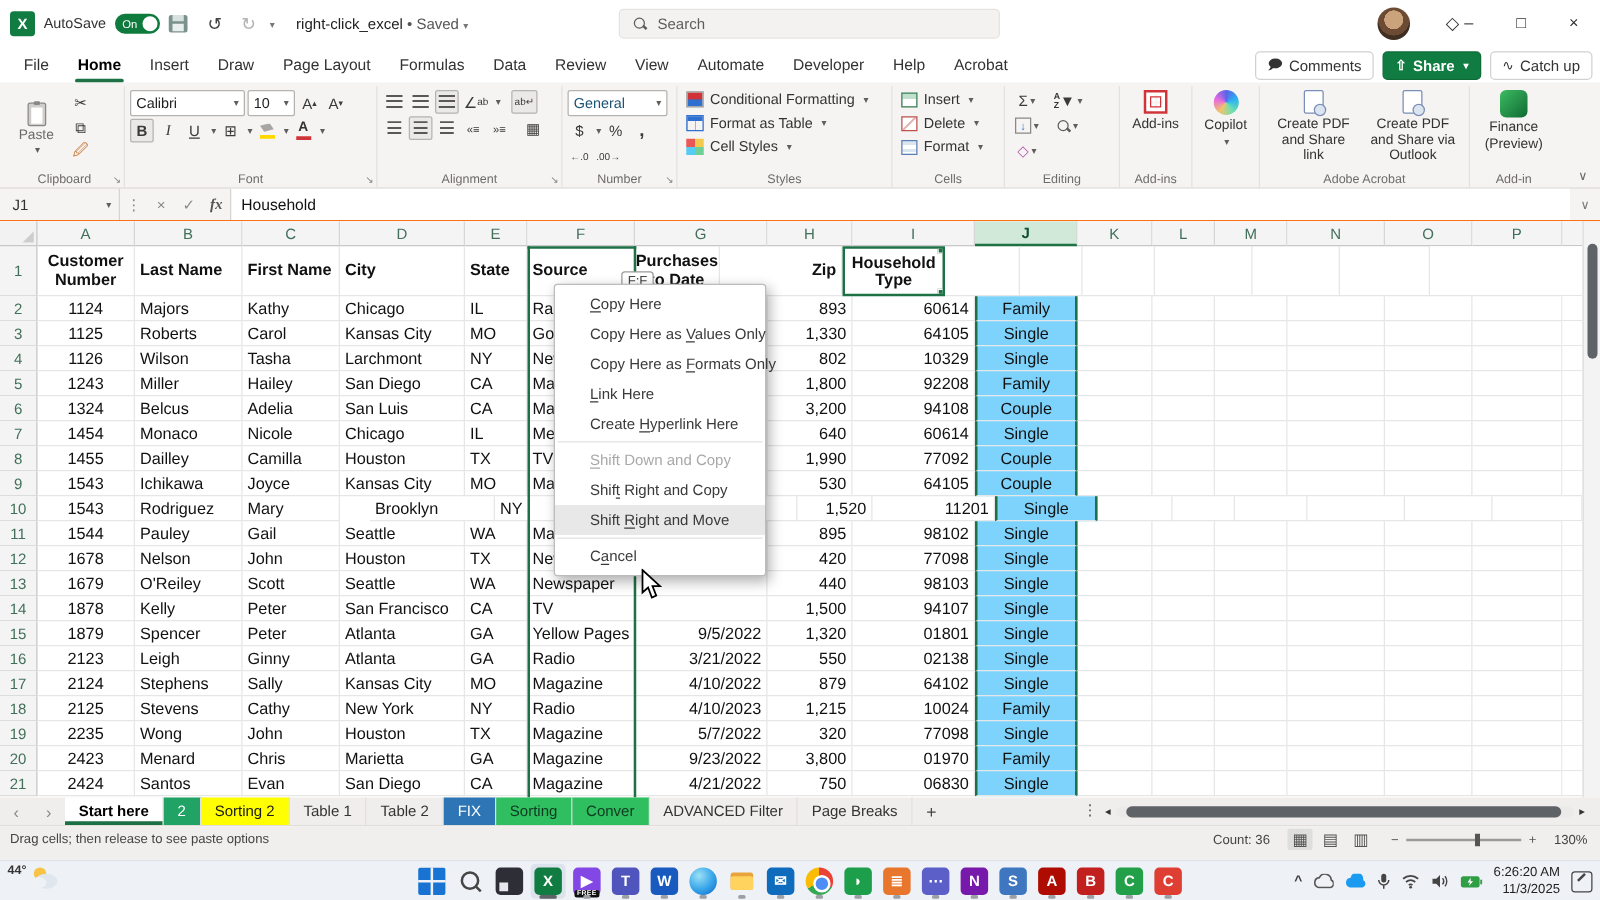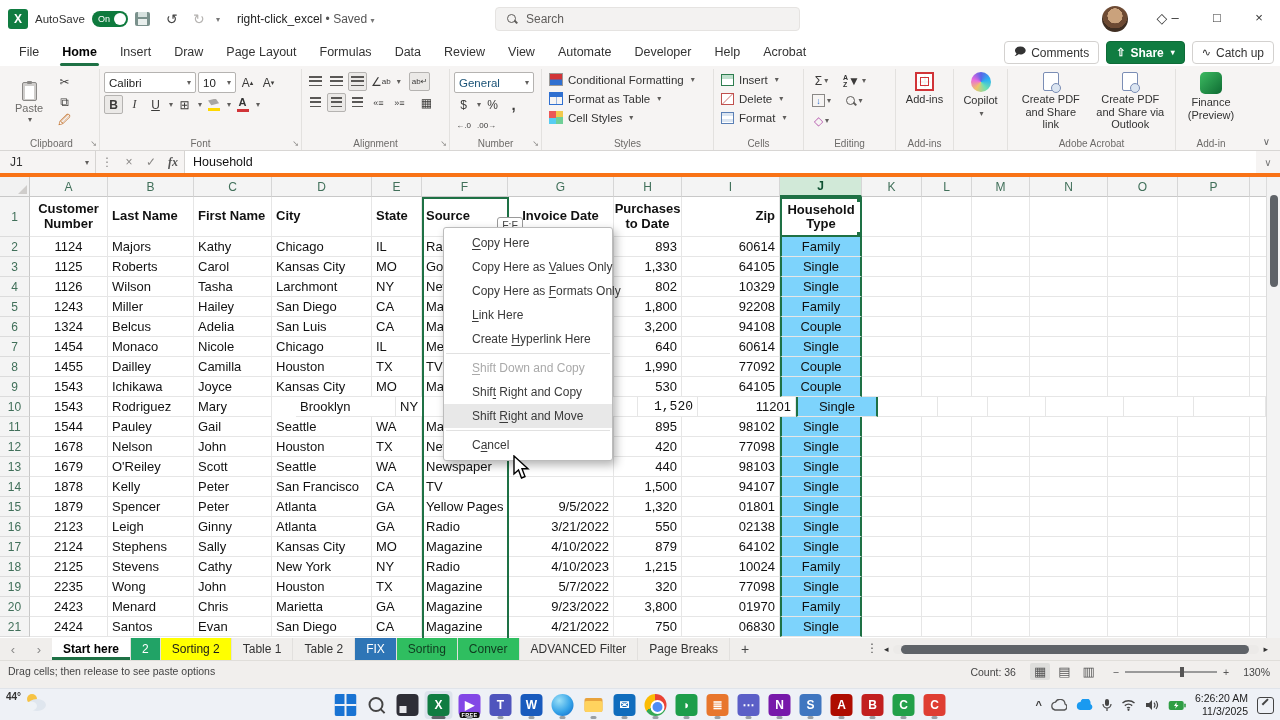--- a/index.html
+++ b/index.html
@@ -102,21 +102,21 @@
     box-shadow:inset 0 0 0 1.5px #fff;outline:1px solid #d13438;outline-offset:-6px}
   .ic-copilot{width:20px;height:20px;border-radius:50%;
     background:conic-gradient(#5a64e8,#2bb3f0,#6fe0b0,#f0c46a,#e86ae0,#5a64e8)}
   .ic-pdf{width:16px;height:19px;border:1px solid #7a8db5;border-radius:2px;background:#fff;position:relative}
   .ic-pdf::after{content:"";position:absolute;right:-3px;bottom:-3px;width:8px;height:8px;border-radius:50%;background:#dbe5f1;border:1px solid #7a8db5}
   .ic-fin{width:22px;height:22px;border-radius:5px;background:linear-gradient(135deg,#3dbb62,#0e6b32)}
   #ribbon-collapse{position:absolute;right:10px;bottom:3px;font-size:10px;color:#666}
 
   
   #fbar{position:absolute;left:0;top:151px;width:1280px;height:26px;background:#f6f4f3;
-    border-bottom:4px solid #f97316;display:flex;align-items:center;font-size:12px;color:#333}
+    border-bottom:1px solid #f97316;display:flex;align-items:center;font-size:12px;color:#333}
   #namebox{width:96px;height:100%;display:flex;align-items:center;justify-content:space-between;
     padding:0 6px 0 10px;border-right:1px solid #d6d4d2}
   .fb-ic{width:22px;text-align:center;color:#8a8886;font-size:12px}
   .fb-fx{font-style:italic;font-family:"Liberation Serif",serif;font-weight:bold;color:#555}
   #fvalue{flex:1;height:100%;background:#fff;border-left:1px solid #d6d4d2;display:flex;
     align-items:center;padding:0 8px;font-size:12.5px;color:#111}
   #fbar-exp{width:24px;text-align:center;color:#777;font-size:10px}
 
   
   #grid{position:absolute;left:0;top:177px;width:1266px;height:461px;background:#fff;overflow:hidden}
@@ -544,21 +544,20 @@
         <div class="colfill"></div>
       </div>
       <div class="gridrow hdr">
         <div class="rownum">1</div>
         <div class="cell" style="width: 78px; justify-content: center; text-align: center;">Customer Number</div>
         <div class="cell" style="width: 86px; justify-content: flex-start; text-align: left;">Last Name</div>
         <div class="cell" style="width: 78px; justify-content: flex-start; text-align: left;">First Name</div>
         <div class="cell" style="width: 100px; justify-content: flex-start; text-align: left;">City</div>
         <div class="cell" style="width: 50px; justify-content: flex-start; text-align: left;">State</div>
         <div class="cell" style="width: 86px; justify-content: flex-start; text-align: left;">Source</div>
-        <div class="cell" style="width: 106px; justify-content: center; text-align: center;">Invoice Date</div>
         <div class="cell" style="width: 68px; justify-content: center; text-align: center;">Purchases to Date</div>
         <div class="cell" style="width: 98px; justify-content: flex-end; text-align: right;">Zip</div>
         <div class="cell jhead" style="width: 82px; justify-content: center; text-align: center;">Household Type</div>
         <div class="cell" style="width: 60px; justify-content: flex-start; text-align: left;"></div>
         <div class="cell" style="width: 50px; justify-content: flex-start; text-align: left;"></div>
         <div class="cell" style="width: 58px; justify-content: flex-start; text-align: left;"></div>
         <div class="cell" style="width: 78px; justify-content: flex-start; text-align: left;"></div>
         <div class="cell" style="width: 70px; justify-content: flex-start; text-align: left;"></div>
         <div class="cell" style="width: 72px; justify-content: flex-start; text-align: left;"></div>
         <div class="rowfill"></div>
@@ -725,21 +724,21 @@
       </div>
       <div class="gridrow">
         <div class="rownum">10</div>
         <div class="cell" style="width: 78px; justify-content: center;">1543</div>
         <div class="cell" style="width: 86px; justify-content: flex-start;">Rodriguez</div>
         <div class="cell" style="width: 78px; justify-content: flex-start;">Mary</div>
         <div class="cell" style="width: 100px; justify-content: flex-start; margin-left: 24px;">Brooklyn</div>
         <div class="cell" style="width: 50px; justify-content: flex-start;">NY</div>
         <div class="cell" style="width: 86px; justify-content: flex-start;">Magazine</div>
         <div class="cell" style="width: 106px; justify-content: flex-end;"></div>
-        <div class="cell" style="width: 60px; justify-content: flex-end; font-family: Liberation Mono, monospace;">1,520</div>
+        <div class="cell" style="width: 60px; justify-content: flex-end;">1,520</div>
         <div class="cell" style="width: 98px; justify-content: flex-end;">11201</div>
         <div class="cell jsel" style="width: 82px; justify-content: center;">Single</div>
         <div class="cell" style="width: 60px; justify-content: flex-start;"></div>
         <div class="cell" style="width: 50px; justify-content: flex-start;"></div>
         <div class="cell" style="width: 58px; justify-content: flex-start;"></div>
         <div class="cell" style="width: 78px; justify-content: flex-start;"></div>
         <div class="cell" style="width: 70px; justify-content: flex-start;"></div>
         <div class="cell" style="width: 72px; justify-content: flex-start;"></div>
         <div class="rowfill"></div>
       </div>

